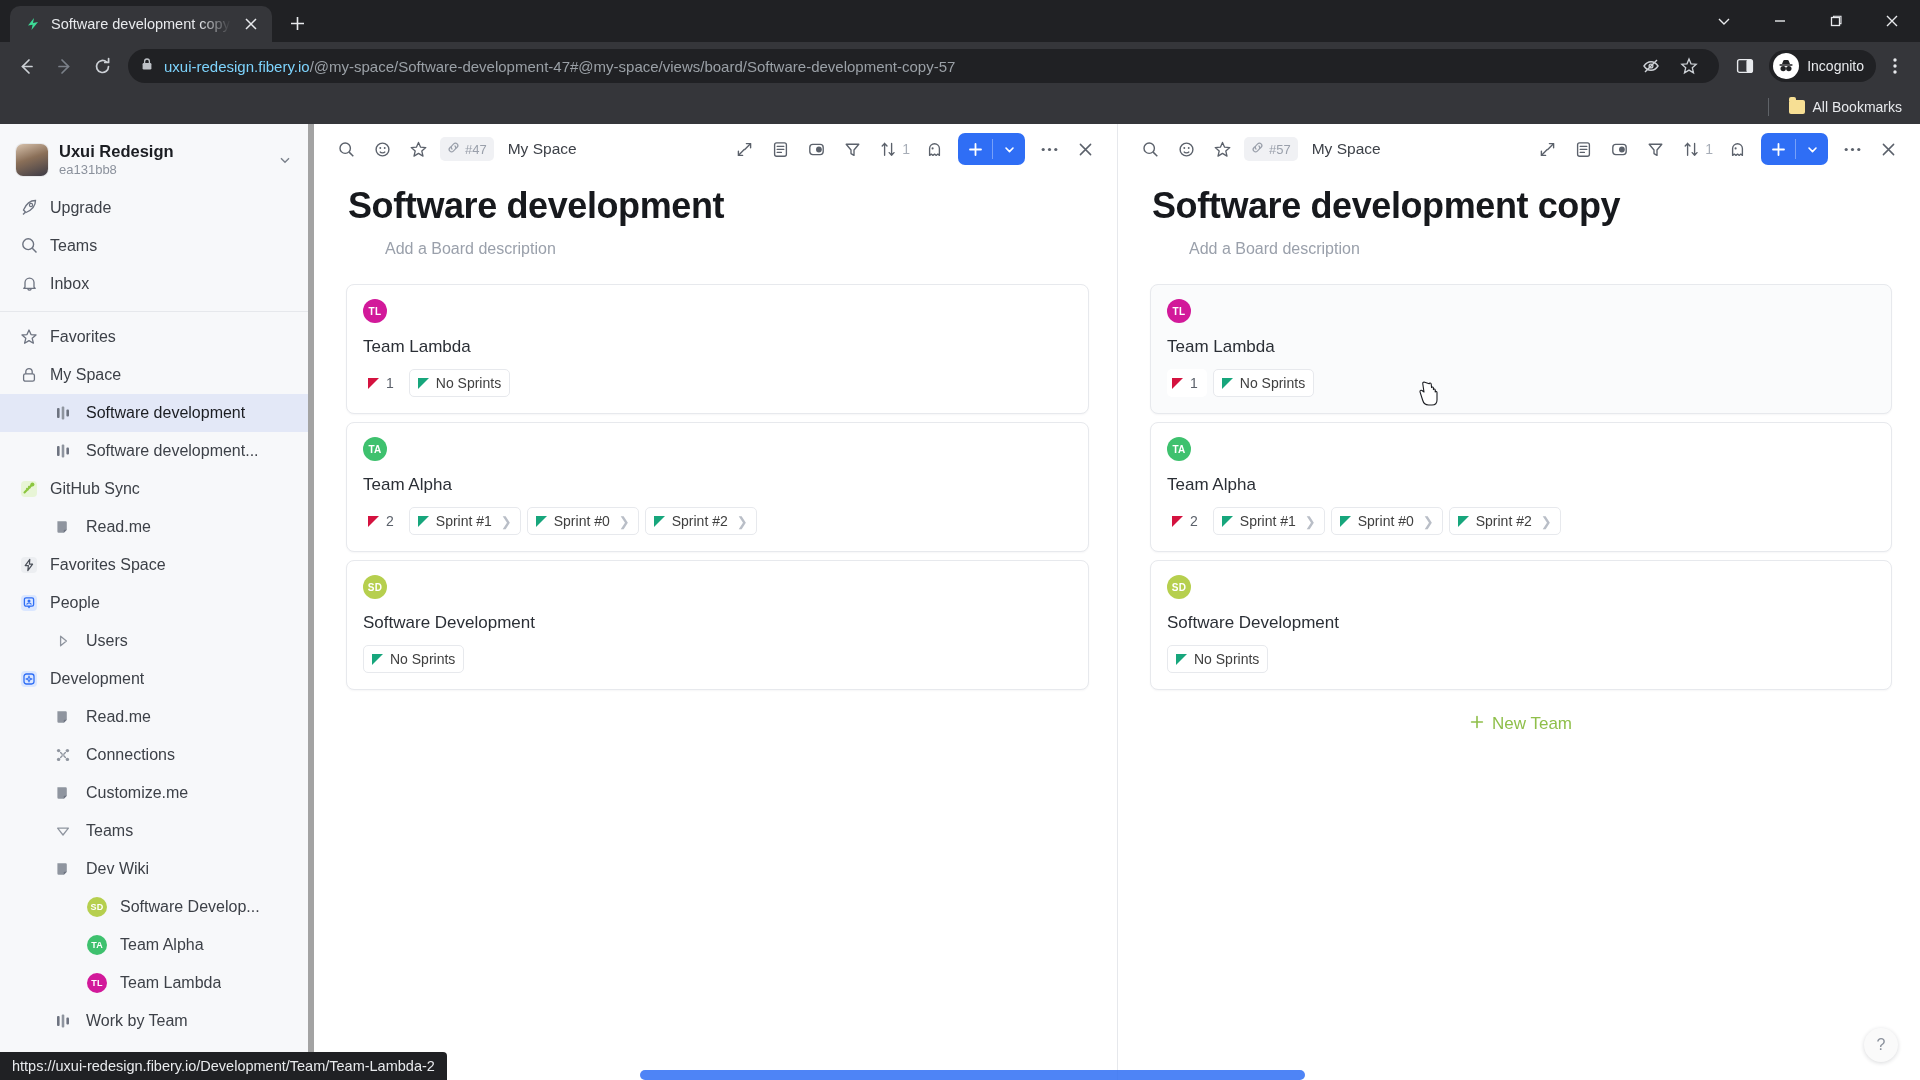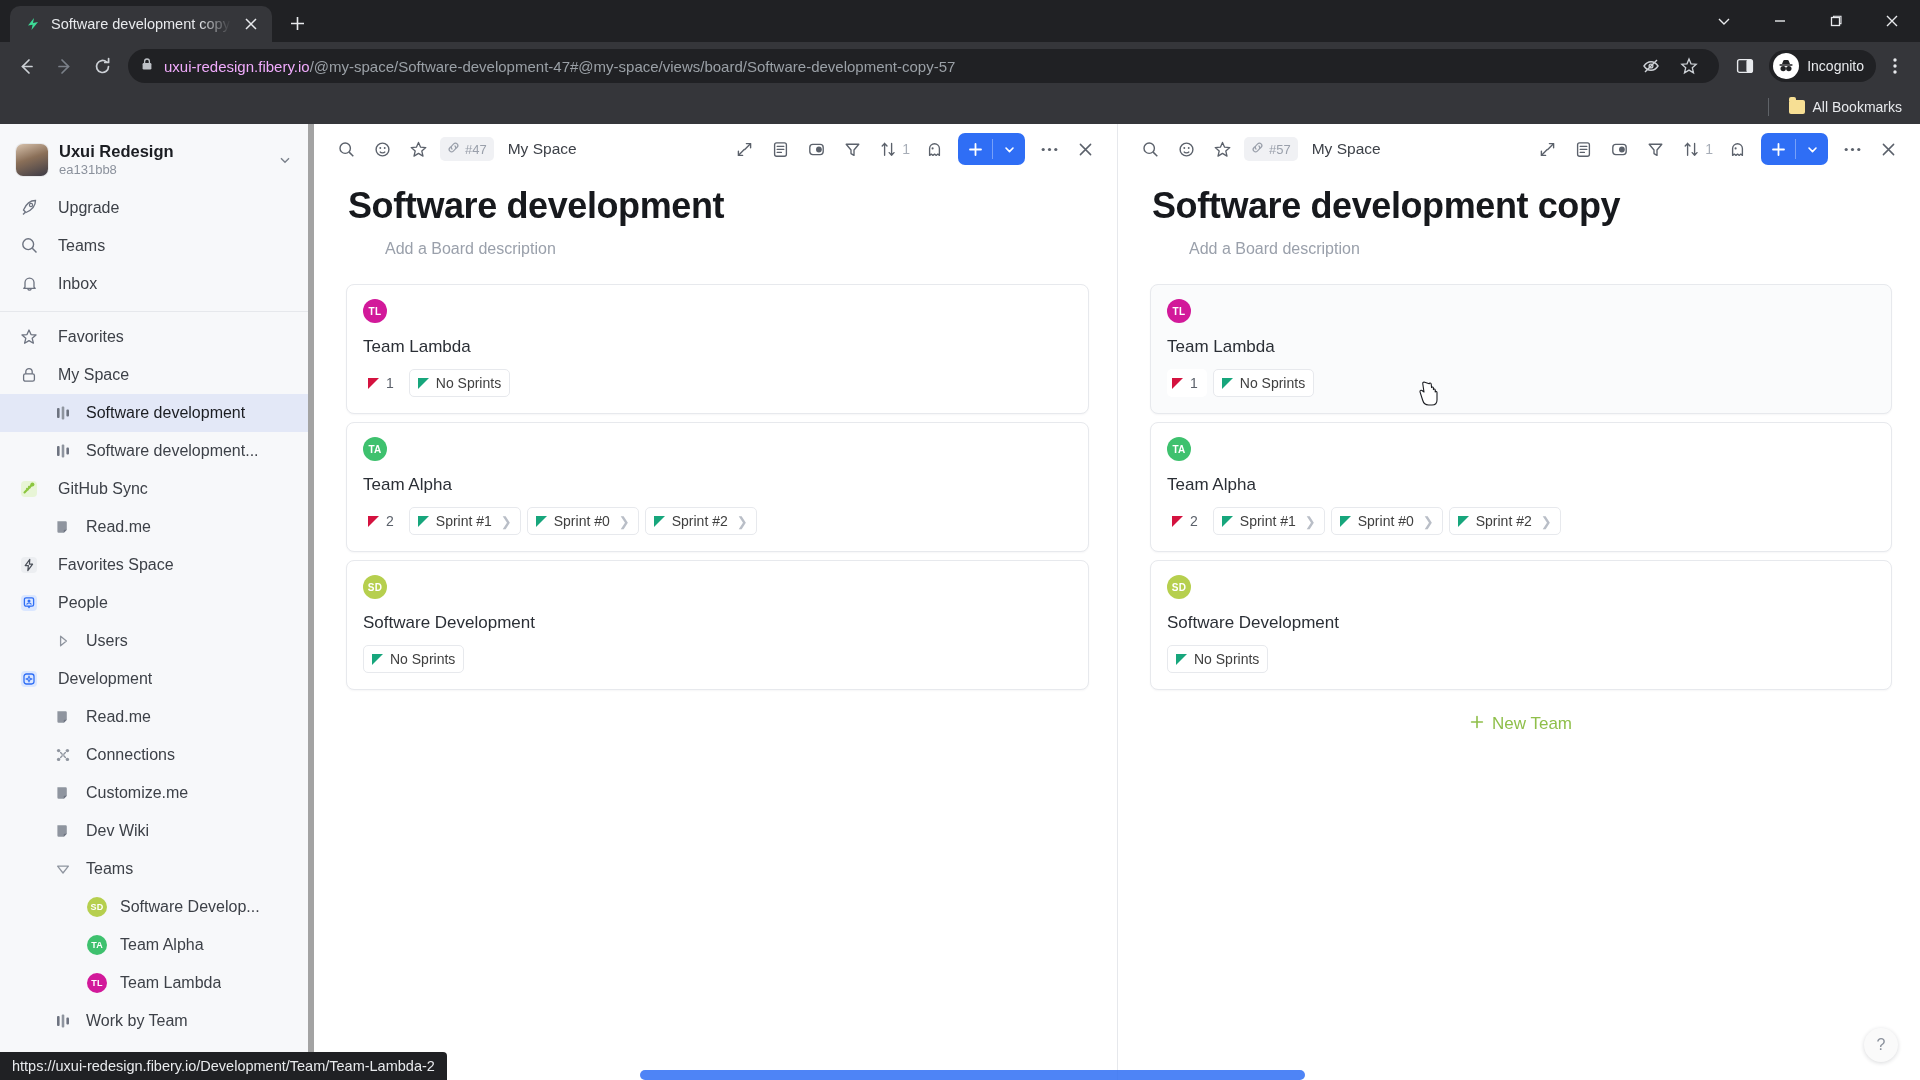--- a/index.html
+++ b/index.html
@@ -37,21 +37,21 @@
     height: 48px; background: #35363a; display: flex; align-items: center;
     gap: 2px; padding: 0 8px;
   }
   .navbtn { width: 36px; height: 36px; border-radius: 50%; display:flex; align-items:center; justify-content:center; flex:0 0 36px; }
   .omnibox {
     flex: 1 1 auto; height: 34px; background: #202124; border-radius: 17px;
     display: flex; align-items: center; padding: 0 12px; gap: 10px; margin: 0 6px;
     min-width: 0;
   }
   .omni-url { font-size: 15px; color: #9aa0a6; white-space: nowrap; overflow: hidden; text-overflow: ellipsis; }
-  .omni-url b { color: #f0abfc; font-weight: 400; }
+  .omni-url b { color: #7dd3fc; font-weight: 400; }
   .omni-right { display:flex; align-items:center; gap: 2px; margin-left: auto; }
   .profile-chip {
     height: 32px; display: flex; align-items: center; gap: 8px; padding: 0 12px 0 4px;
     background: #202124; border-radius: 16px; color: #e8eaed; font-size: 14px; margin-left: 4px;
   }
   .incog-avatar { width: 26px; height: 26px; border-radius: 50%; background: #ffffff; display:flex; align-items:center; justify-content:center; }
   .kebab { width: 34px; height: 36px; display:flex; align-items:center; justify-content:center; }
 
   .bookmarkbar {
     height: 34px; background: #35363a; display: flex; align-items: center;
@@ -76,21 +76,21 @@
     width: 32px; height: 32px; border-radius: 7px; flex:0 0 32px; overflow:hidden;
     background: linear-gradient(160deg,#d8c3ad 0%,#8a6f58 45%,#3c3b46 100%);
     box-shadow: 0 0 0 1px rgba(0,0,0,.06);
   }
   .ws-meta { flex:1 1 auto; min-width:0; }
   .ws-name { font-size: 16.5px; color: #1b1d22; font-weight: 600; line-height: 1.15; }
   .ws-id { font-size: 13px; color: #8b919c; line-height: 1.35; }
   .ws-chev { width: 22px; height: 22px; display:flex; align-items:center; justify-content:center; }
 
   .nav-row {
-    height: 38px; display: flex; align-items: center; gap: 18px;
+    height: 38px; display: flex; align-items: center; gap: 10px;
     padding: 0 12px 0 18px; color: #3d4148; font-size: 16px; white-space: nowrap;
   }
   .nav-row .ico { width: 22px; height: 22px; flex:0 0 22px; display:flex; align-items:center; justify-content:center; }
   .nav-row .lbl { overflow: hidden; text-overflow: ellipsis; }
   .nav-row.indent1 { padding-left: 52px; gap: 12px; }
   .nav-row.indent2 { padding-left: 86px; gap: 12px; }
   .nav-row.active { background: #e3e8f7; color: #1b1d22; }
   .nav-sep { height: 1px; background: #e6e8ec; margin: 8px 0 6px; }
   .team-dot { width: 20px; height: 20px; border-radius: 50%; display:flex; align-items:center; justify-content:center; color:#fff; font-size: 9px; font-weight: 700; letter-spacing:.2px; flex:0 0 20px;}
 
@@ -466,33 +466,33 @@
               <svg width="18" height="18" viewBox="0 0 18 18">
                 <path d="M3.4 3.2 h8.2 a1.2 1.2 0 0 1 1.2 1.2 v7.4 l-3 3 H4.6 a1.2 1.2 0 0 1 -1.2-1.2 Z" fill="#8f959f"></path>
                 <path d="M12.8 11.8 h-2.2 a.8 .8 0 0 0 -.8 .8 v2.2 Z" fill="#6d7380"></path>
               </svg>
             </span>
             <span class="lbl">Customize.me</span>
           </div>
           <div class="nav-row indent1">
             <span class="ico">
               <svg width="18" height="18" viewBox="0 0 18 18">
+                <path d="M3.6 6.2 H14.4 L9 13 Z" stroke="#8f959f" stroke-width="1.3" fill="none" stroke-linejoin="round"></path>
+              </svg>
+            </span>
+            <span class="lbl">Teams</span>
+          </div>
+          <div class="nav-row indent1">
+            <span class="ico">
+              <svg width="18" height="18" viewBox="0 0 18 18">
                 <path d="M3.4 3.2 h8.2 a1.2 1.2 0 0 1 1.2 1.2 v7.4 l-3 3 H4.6 a1.2 1.2 0 0 1 -1.2-1.2 Z" fill="#8f959f"></path>
                 <path d="M12.8 11.8 h-2.2 a.8 .8 0 0 0 -.8 .8 v2.2 Z" fill="#6d7380"></path>
               </svg>
             </span>
             <span class="lbl">Dev Wiki</span>
-          </div>
-          <div class="nav-row indent1">
-            <span class="ico">
-              <svg width="18" height="18" viewBox="0 0 18 18">
-                <path d="M3.6 6.2 H14.4 L9 13 Z" stroke="#8f959f" stroke-width="1.3" fill="none" stroke-linejoin="round"></path>
-              </svg>
-            </span>
-            <span class="lbl">Teams</span>
           </div>
           <div class="nav-row indent2">
             <span class="ico">
               <span class="team-dot" style="background:#b6cf4e">SD</span>
             </span>
             <span class="lbl">Software Develop...</span>
           </div>
           <div class="nav-row indent2">
             <span class="ico">
               <span class="team-dot" style="background:#3ec16e">TA</span>

